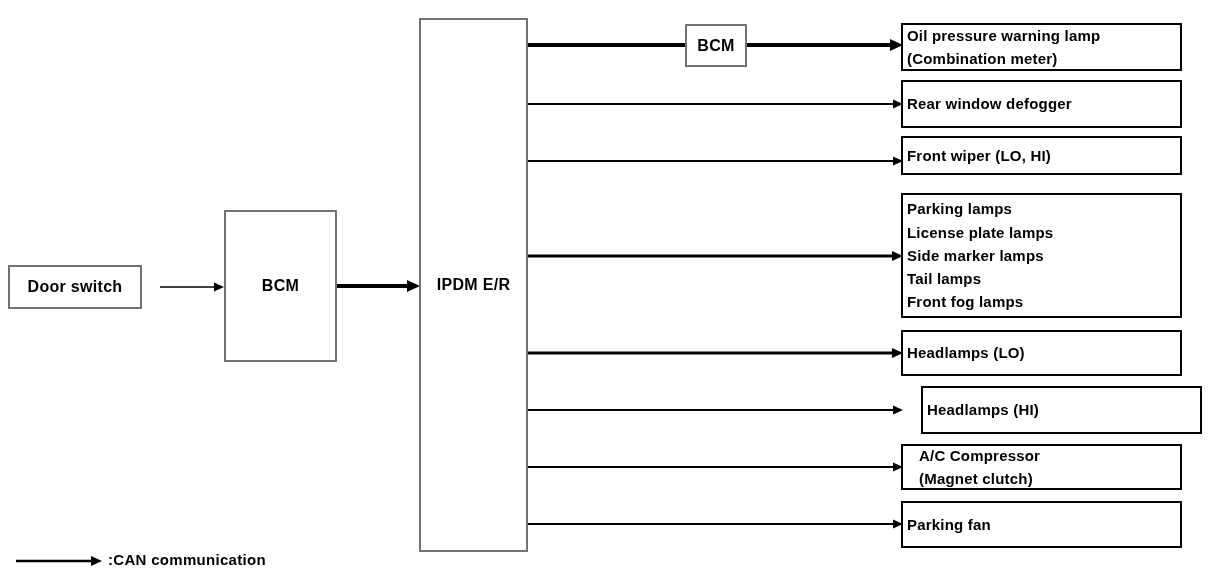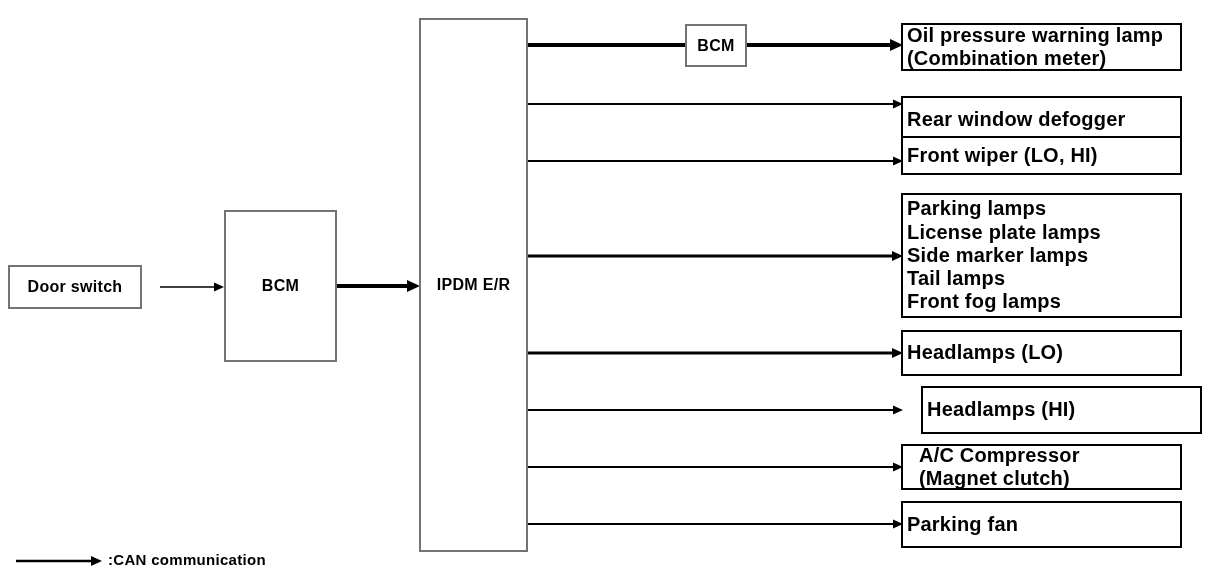--- a/index.html
+++ b/index.html
@@ -29,21 +29,21 @@
   .outbox {
     position: absolute;
     left: 901px;
     width: 281px;
     border: 2px solid #000000;
     background: #ffffff;
     display: flex;
     flex-direction: column;
     justify-content: center;
     padding-left: 4px;
-    font-size: 20px;
+    font-size: 15px;
     font-weight: bold;
     letter-spacing: 0.2px;
   }
   .boxline { line-height: 23.2px; white-space: nowrap; }
   .legend-label {
     position: absolute;
     left: 108px;
     top: 551px;
     font-size: 15px;
     font-weight: bold;
@@ -132,21 +132,21 @@
 
   <div class="node" style="left:685px; top:24px; width:62px; height:43px;">
     <span>BCM</span>
   </div>
 
   <div class="outbox" style="top:23px; height:48px;">
     <div class="boxline">Oil pressure warning lamp</div>
     <div class="boxline">(Combination meter)</div>
   </div>
 
-  <div class="outbox" style="top:80px; height:48px;margin-top:16px;">
+  <div class="outbox" style="top:80px; height:48px;">
     <div class="boxline">Rear window defogger</div>
   </div>
 
   <div class="outbox" style="top:136px; height:39px;">
     <div class="boxline">Front wiper (LO, HI)</div>
   </div>
 
   <div class="outbox" style="top:193px; height:125px;">
     <div class="boxline">Parking lamps</div>
     <div class="boxline">License plate lamps</div>

